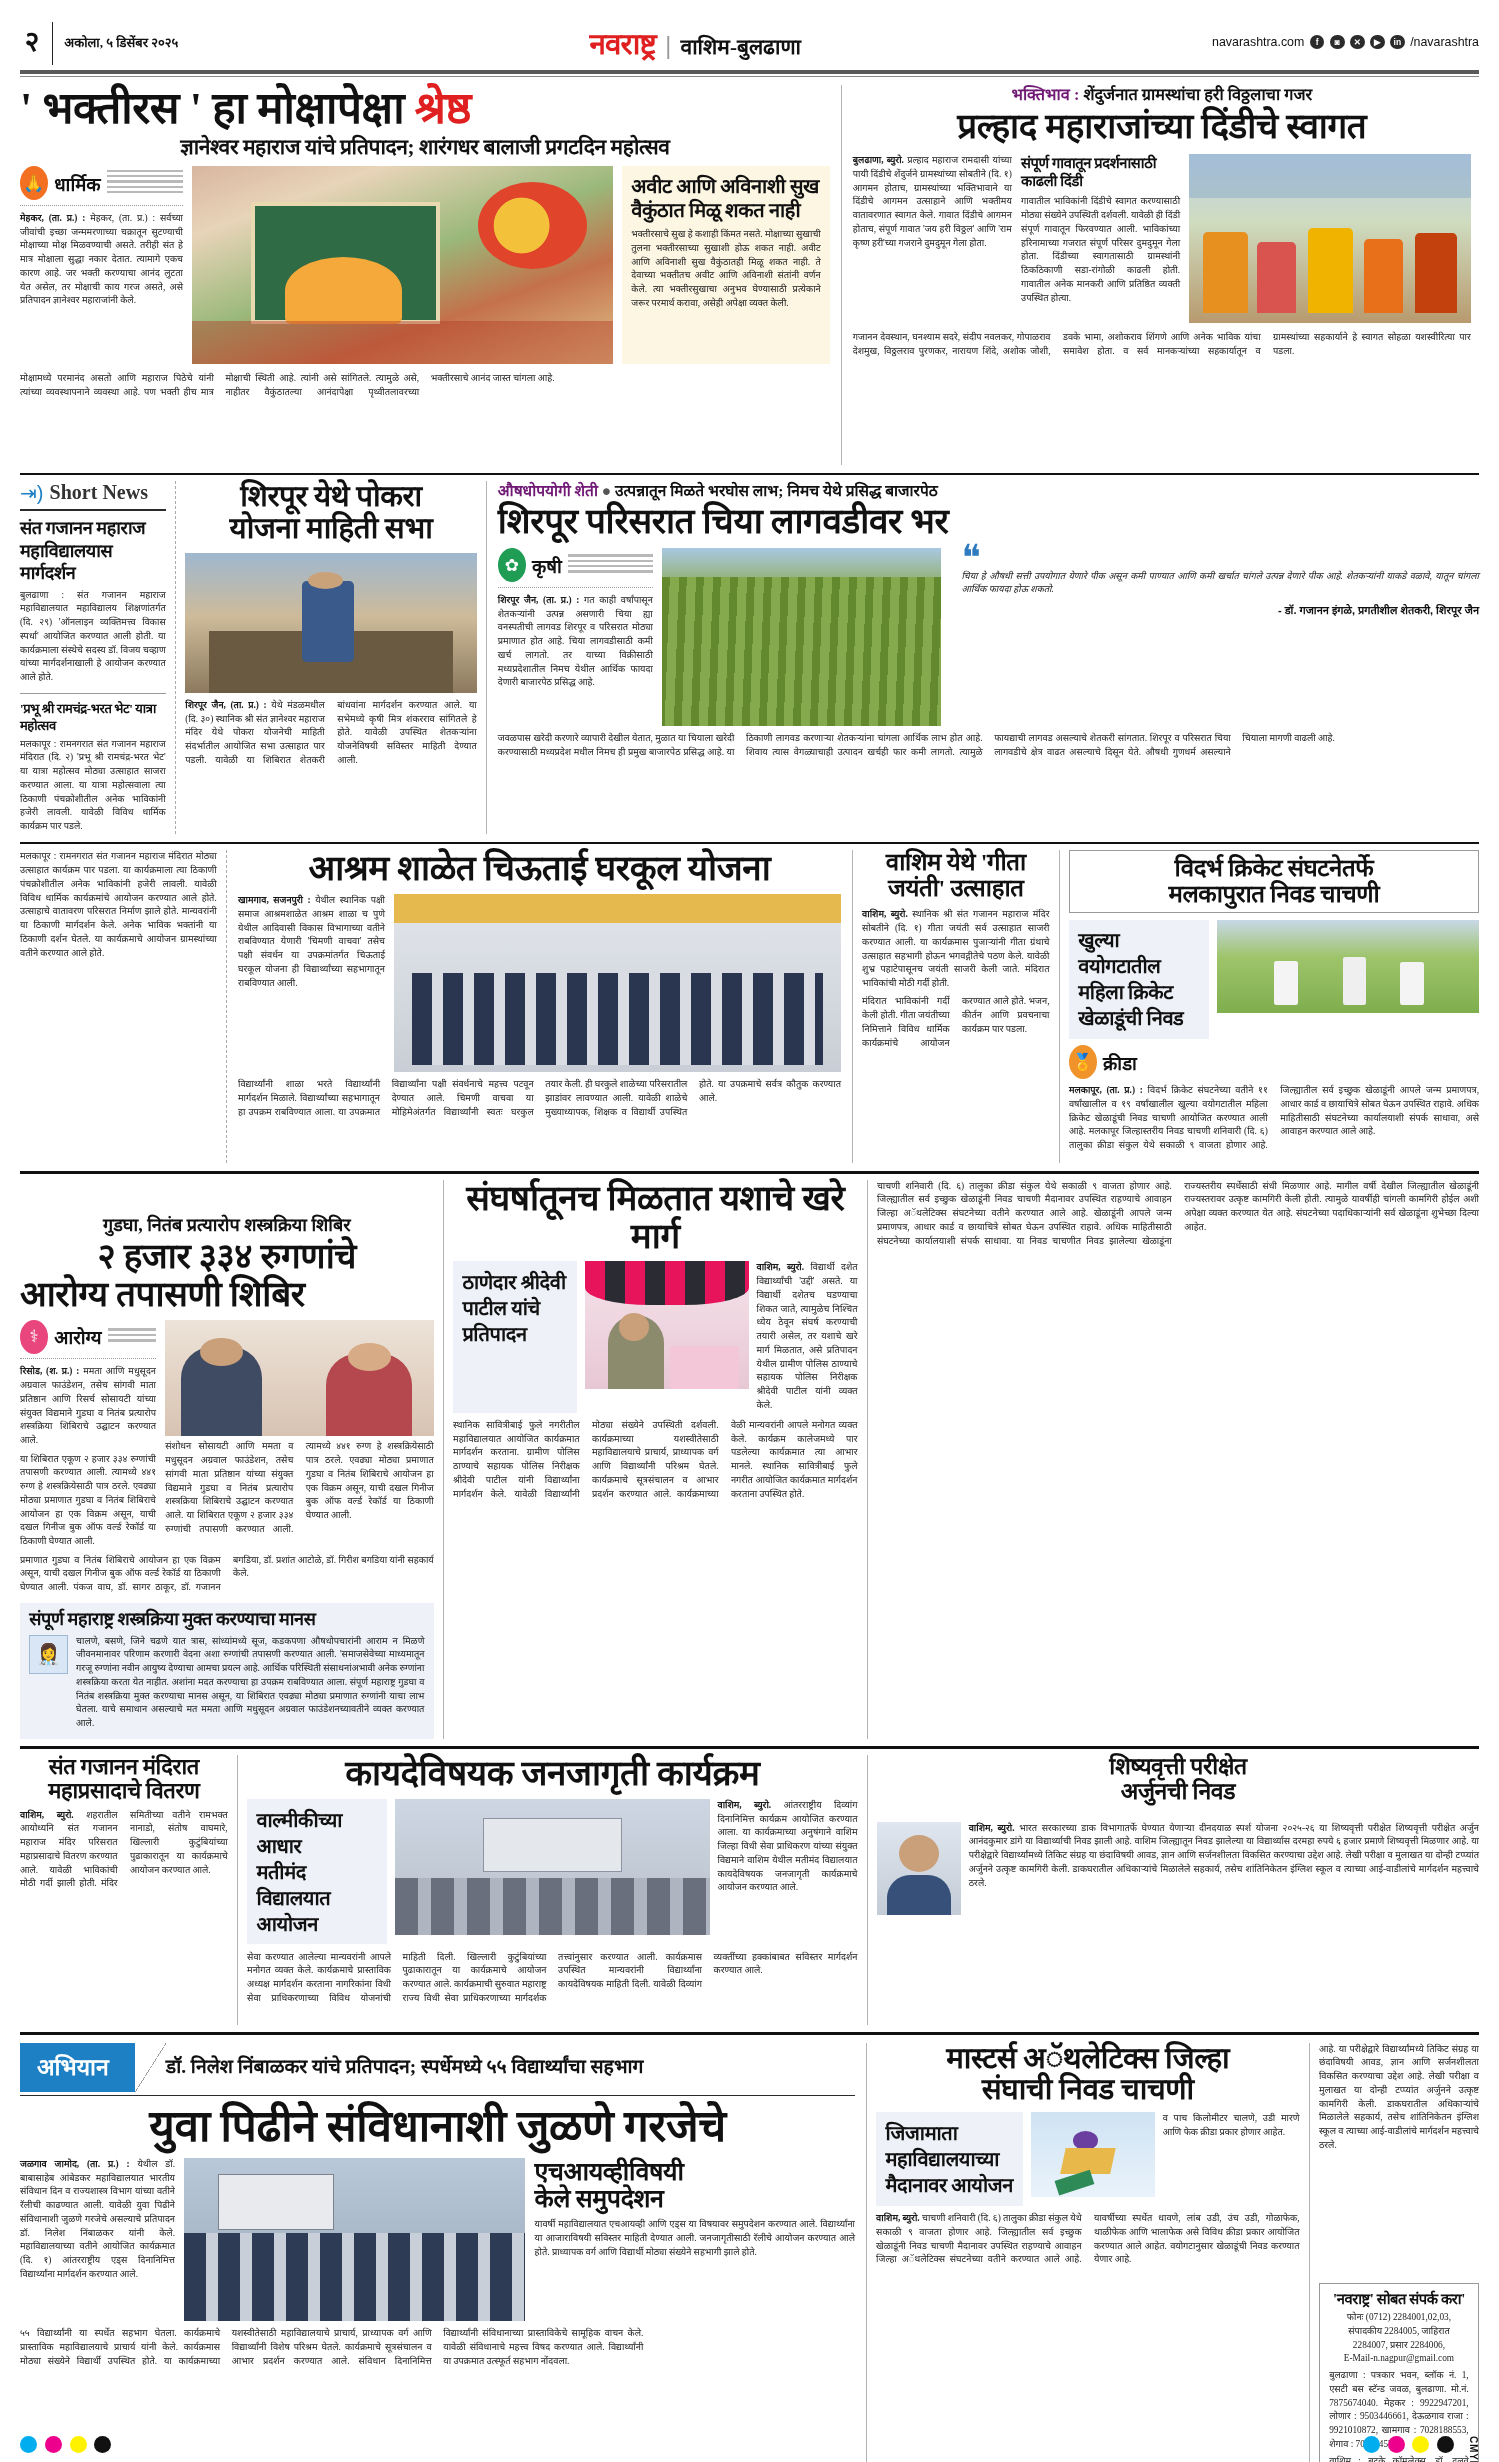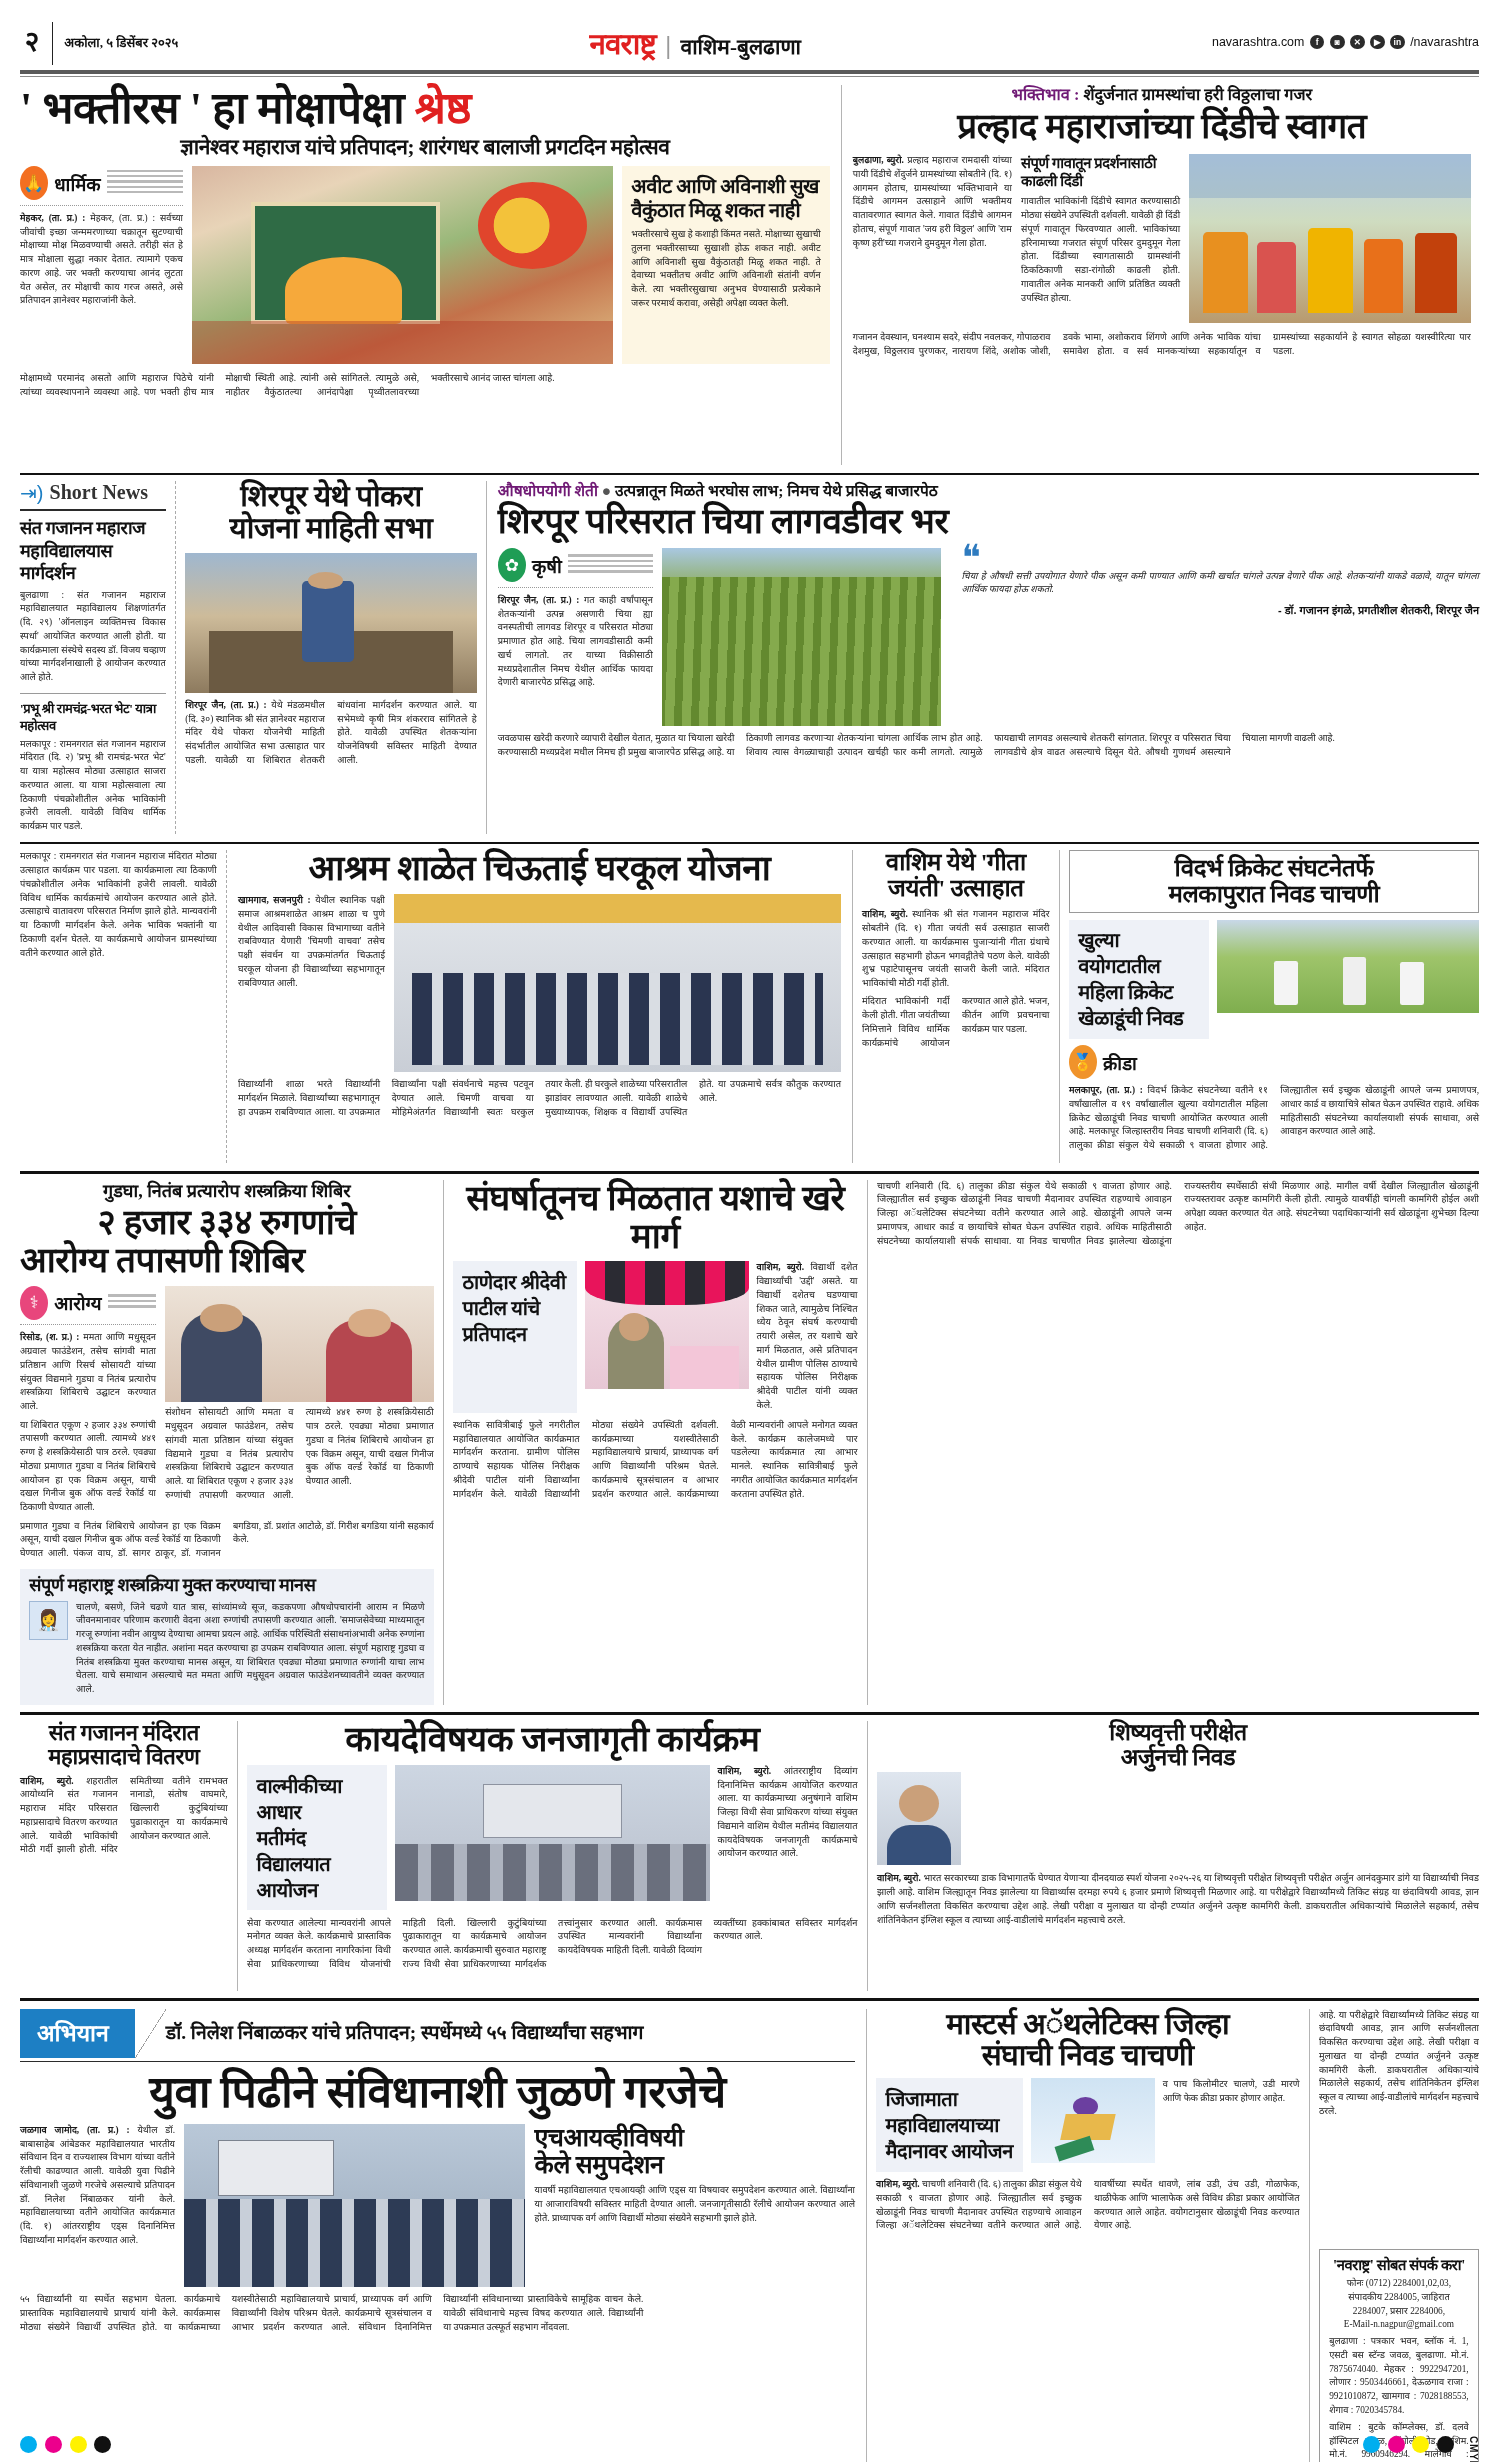--- a/index.html
+++ b/index.html
@@ -477,21 +477,21 @@
         <span>विदर्भ क्रिकेट संघटनेच्या वतीने ११ वर्षांखालील व १९ वर्षांखालील खुल्या वयोगटातील महिला क्रिकेट खेळाडूंची निवड चाचणी आयोजित करण्यात आली आहे. मलकापूर जिल्हास्तरीय निवड चाचणी शनिवारी (दि. ६) तालुका क्रीडा संकुल येथे सकाळी ९ वाजता होणार आहे.</span>
         जिल्ह्यातील सर्व इच्छुक खेळाडूंनी आपले जन्म प्रमाणपत्र, आधार कार्ड व छायाचित्रे सोबत घेऊन उपस्थित राहावे. अधिक माहितीसाठी संघटनेच्या कार्यालयाशी संपर्क साधावा, असे आवाहन करण्यात आले आहे.
       </div>
     </div>
   </div>
 
   <div class="hr-black" style="margin:7.8px 0 0;"></div>
 
   <div style="display:flex; margin-top:6.2px;">
 
-    <div style="width:423px; padding-right:9.3px;">
+    <div style="width:423px; padding-right:9.3px;margin-top:34px;">
       <div class="kicker" style="text-align:center; font-size:18px;">गुडघा, नितंब प्रत्यारोप शस्त्रक्रिया शिबिर</div>
       <div class="hl hl-lg" style="text-align:center; margin-top:1.6px;">२ हजार ३३४ रुगणांचे</div>
       <div class="hl hl-lg" style="">आरोग्य तपासणी शिबिर</div>
 
       <div style="display:flex; gap:9.3px; margin-top:6.2px;">
         <div style="width:136px;">
           <div class="badge-round">
             <div class="badge-circ pink">⚕</div>
             <div class="badge-txt">आरोग्य</div>
             <div class="badge-lines">
@@ -613,21 +613,21 @@
       <div class="body-txt body-sm cols4" style="margin-top:6.2px; height:74px;">
         <span>सेवा करण्यात आलेल्या मान्यवरांनी आपले मनोगत व्यक्त केले. कार्यक्रमाचे प्रास्ताविक अध्यक्ष मार्गदर्शन करताना नागरिकांना विधी सेवा प्राधिकरणाच्या विविध योजनांची माहिती दिली.</span> खिल्लारी कुटुंबियांच्या पुढाकारातून या कार्यक्रमाचे आयोजन करण्यात आले. कार्यक्रमाची सुरुवात महाराष्ट्र राज्य विधी सेवा प्राधिकरणाच्या मार्गदर्शक तत्त्वांनुसार करण्यात आली. कार्यक्रमास उपस्थित मान्यवरांनी विद्यार्थ्यांना कायदेविषयक माहिती दिली. यावेळी दिव्यांग व्यक्तींच्या हक्कांबाबत सविस्तर मार्गदर्शन करण्यात आले.
       </div>
     </div>
 
     <div class="vline"></div>
 
     <div style="flex:1; padding-left:9.3px;">
       <div class="hl hl-sm" style="text-align:center; font-size:23px;">शिष्यवृत्ती परीक्षेत</div>
       <div class="hl hl-sm" style="text-align:center; font-size:23px;">अर्जुनची निवड</div>
-      <div style="display:flex; gap:7.8px; margin-top:1px;flex-direction:column;">
+      <div style="display:flex; gap:7.8px; margin-top:17px;">
         <div class="photo" style="width:84px; height:93px; background:linear-gradient(180deg,#dfe6ef 0%,#c3cbd6 100%); flex:0 0 auto;">
           <div style="position:absolute; left:26%; top:14%; width:48%; height:40%; background:#caa07a; border-radius:50%;"></div>
           <div style="position:absolute; left:12%; bottom:0; width:76%; height:42%; background:#36507a; border-radius:23px 23px 0 0;"></div>
         </div>
         <div class="body-txt body-sm" style="flex:1;">
           <span class="lead">वाशिम, ब्युरो.</span>
           <span>भारत सरकारच्या डाक विभागातर्फे घेण्यात येणाऱ्या दीनदयाळ स्पर्श योजना २०२५-२६ या शिष्यवृत्ती परीक्षेत शिष्यवृत्ती परीक्षेत अर्जुन आनंदकुमार डांगे या विद्यार्थ्याची निवड झाली आहे. वाशिम जिल्ह्यातून निवड झालेल्या या विद्यार्थ्यास दरमहा रुपये ६ हजार प्रमाणे शिष्यवृत्ती मिळणार आहे. या परीक्षेद्वारे विद्यार्थ्यांमध्ये तिकिट संग्रह या छंदाविषयी आवड, ज्ञान आणि सर्जनशीलता विकसित करण्याचा उद्देश आहे. लेखी परीक्षा व मुलाखत या दोन्ही टप्प्यांत अर्जुनने उत्कृष्ट कामगिरी केली. डाकघरातील अधिकाऱ्यांचे मिळालेले सहकार्य, तसेच शांतिनिकेतन इंग्लिश स्कूल व त्याच्या आई-वाडीलांचे मार्गदर्शन महत्त्वाचे ठरले.</span>
         </div>
       </div>
     </div>

